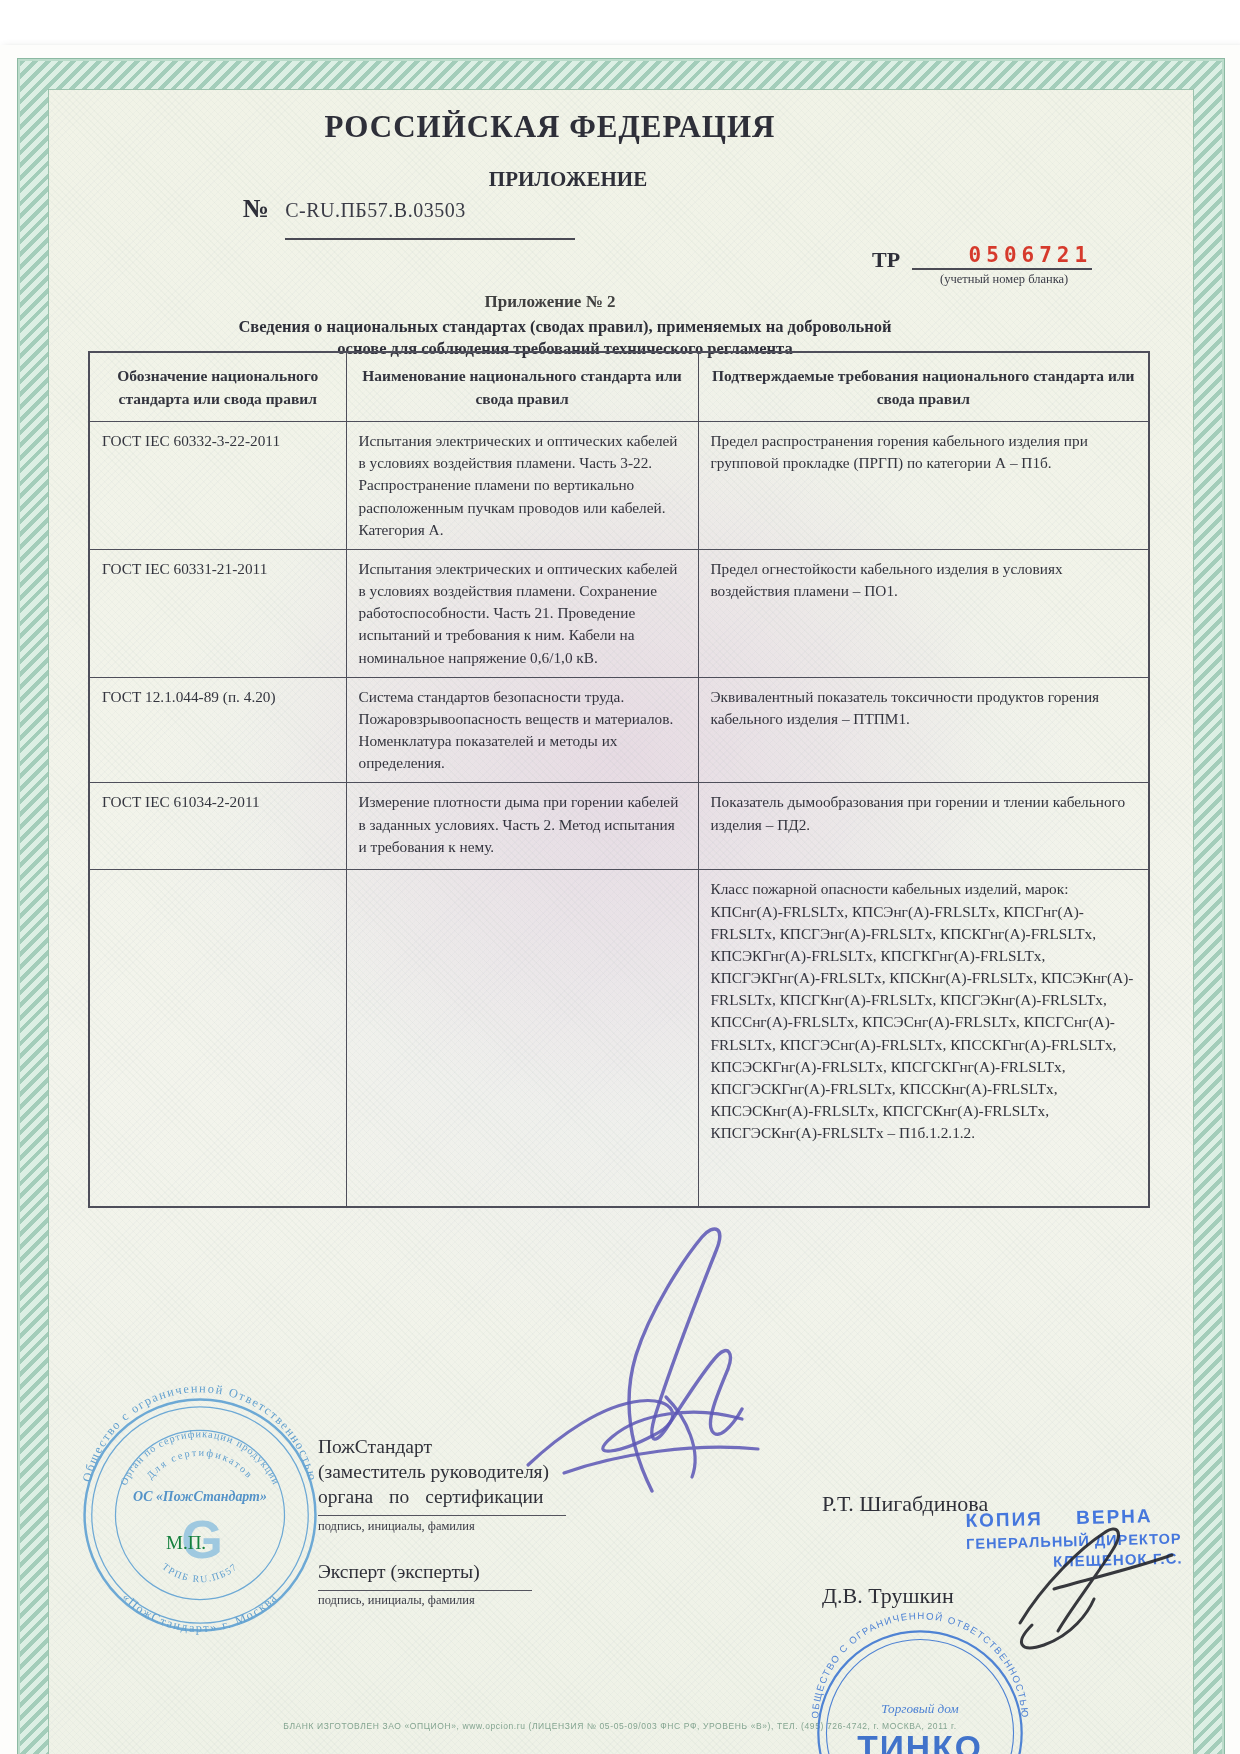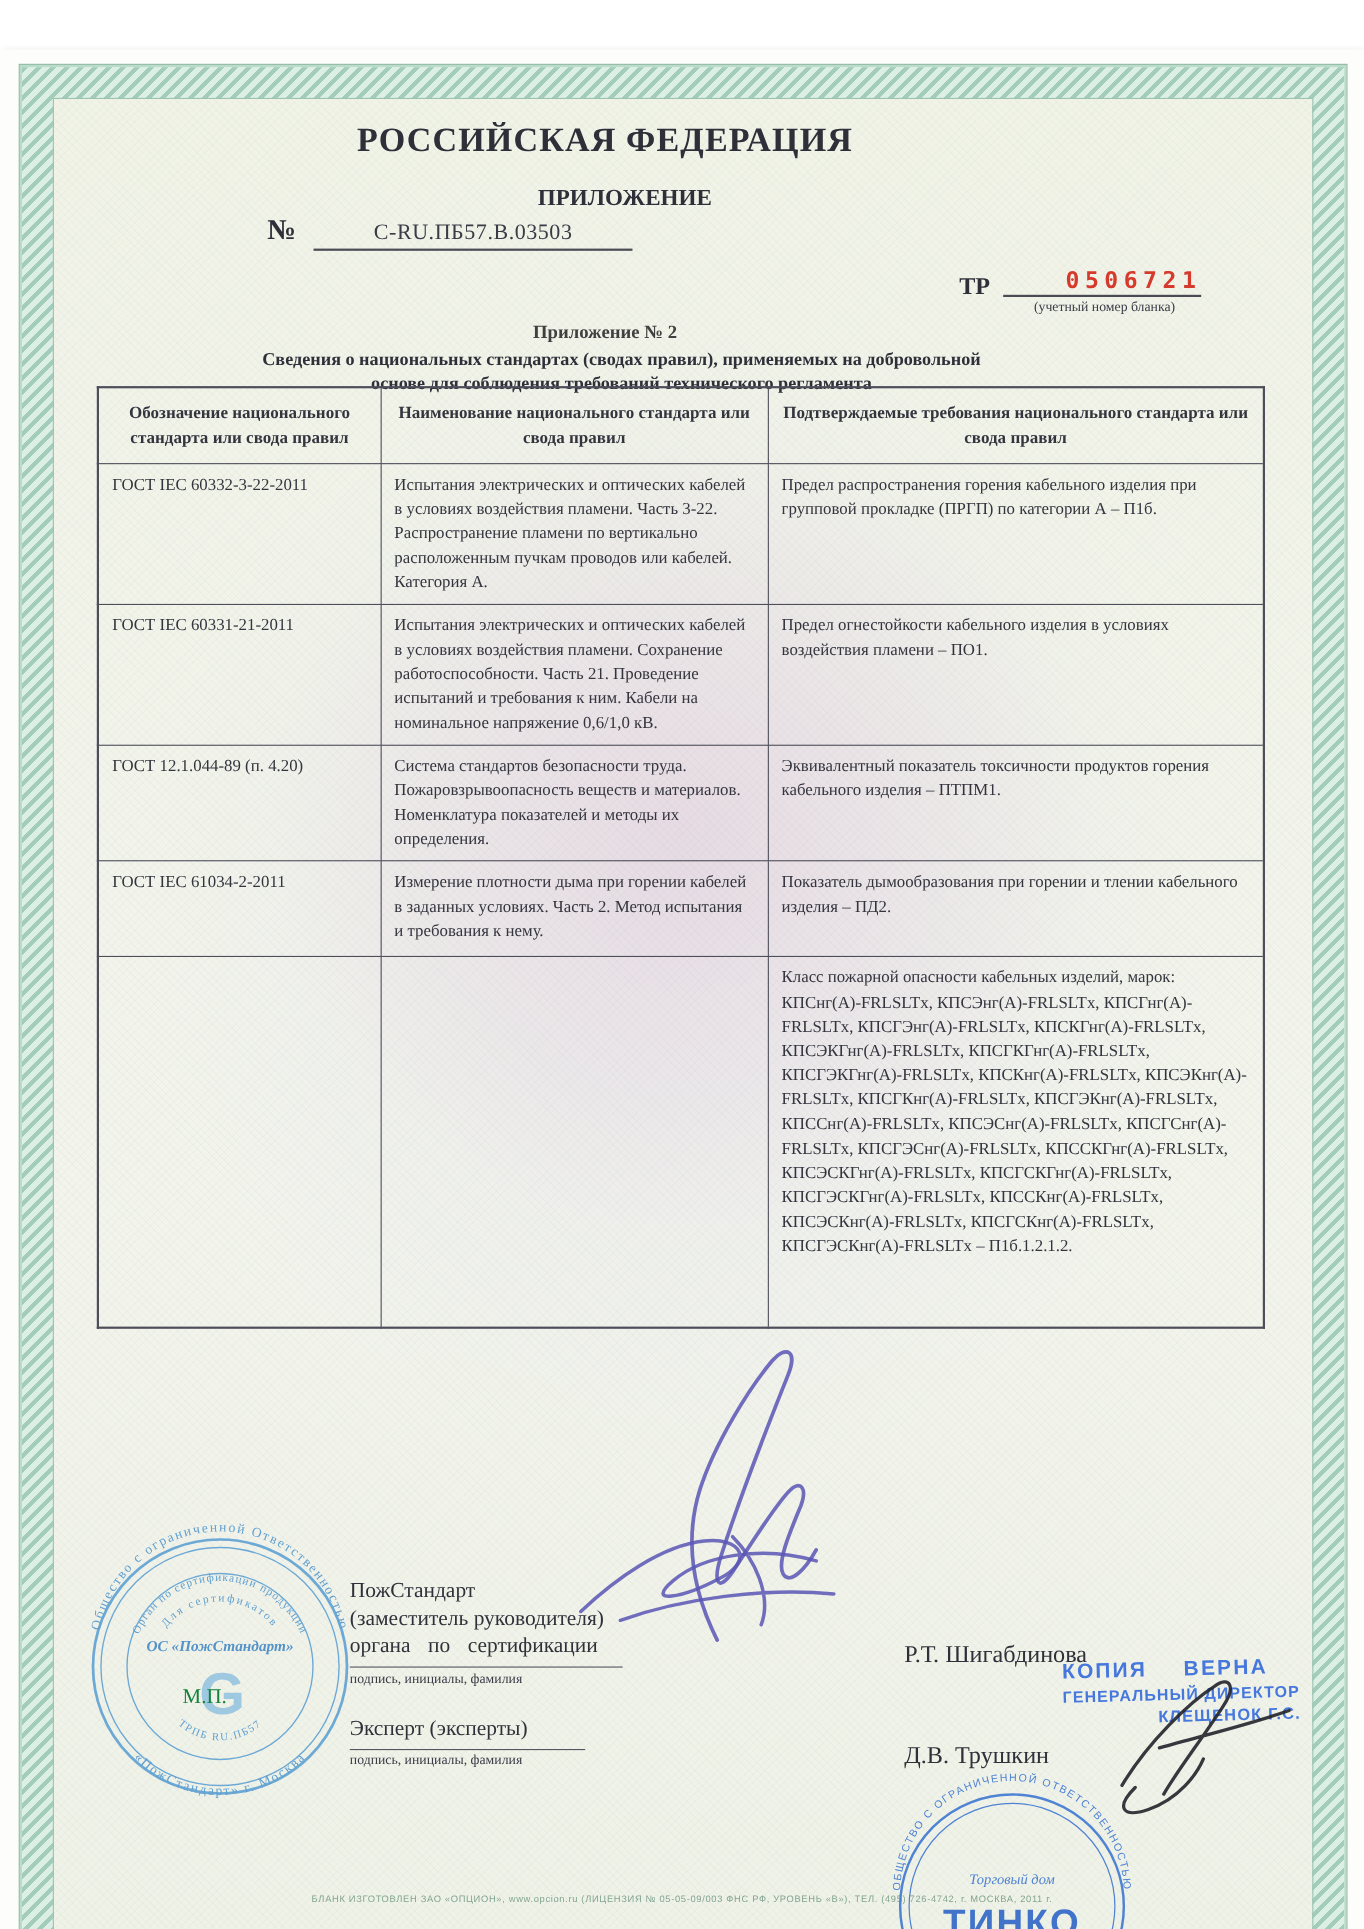--- a/index.html
+++ b/index.html
@@ -19,22 +19,22 @@
         background-image:
           repeating-linear-gradient(45deg, rgba(140,170,150,.06) 0 1px, transparent 1px 5px),
           repeating-linear-gradient(-45deg, rgba(150,160,190,.05) 0 1px, transparent 1px 5px);}
   .abs{position:absolute;}
 
   .t-fed{top:64px;left:0;right:140px;text-align:center;font-size:31px;font-weight:bold;letter-spacing:1px;color:#2e2f39;}
   .t-pril{top:122px;left:0;right:140px;text-align:center;font-size:21px;font-weight:bold;color:#2e2f39;padding-left:36px;}
   .cert-row{left:215px;top:149px;display:flex;align-items:baseline;}
   .cert-title{font-size:27px;font-weight:bold;color:#2e2f39;letter-spacing:.5px;}
   .no-sign{font-size:26px;font-weight:bold;margin-left:28px;color:#2e2f39;}
-  .cert-num{margin-left:16px;width:290px;border-bottom:2px solid #4a4a54;text-align:center;
-            font-size:20px;color:#3a3b46;padding-bottom:3px;letter-spacing:.5px;}
+  .cert-num{margin-left:16px;width:290px;border-bottom:2px solid #4a4a54;text-align:left;
+            font-size:20px;color:#3a3b46;padding-bottom:16px;letter-spacing:.5px;}
   .cert-sub{left:225px;top:193px;width:560px;text-align:center;font-size:16px;font-weight:bold;color:#2e2f39;}
   .tr-row{left:872px;top:198px;display:flex;align-items:flex-end;}
   .tr-label{font-size:22px;font-weight:bold;color:#2e2f39;margin-right:12px;margin-bottom:14px;}
   .tr-num{width:180px;border-bottom:2px solid #4a4a54;text-align:right;
           font-family:"DejaVu Sans Mono", monospace;font-size:21px;font-weight:bold;
           color:#d63a2c;letter-spacing:5px;padding-bottom:1px;}
   .tr-cap{width:184px;text-align:center;font-size:12.5px;color:#3a3b46;margin-top:2px;}
 
   .annex-no{top:247px;left:0;right:140px;text-align:center;font-size:17px;font-weight:bold;color:#404040;}
   .subtitle{top:271px;left:0;right:110px;text-align:center;font-size:16.5px;font-weight:bold;color:#2e2f39;line-height:22px;}

